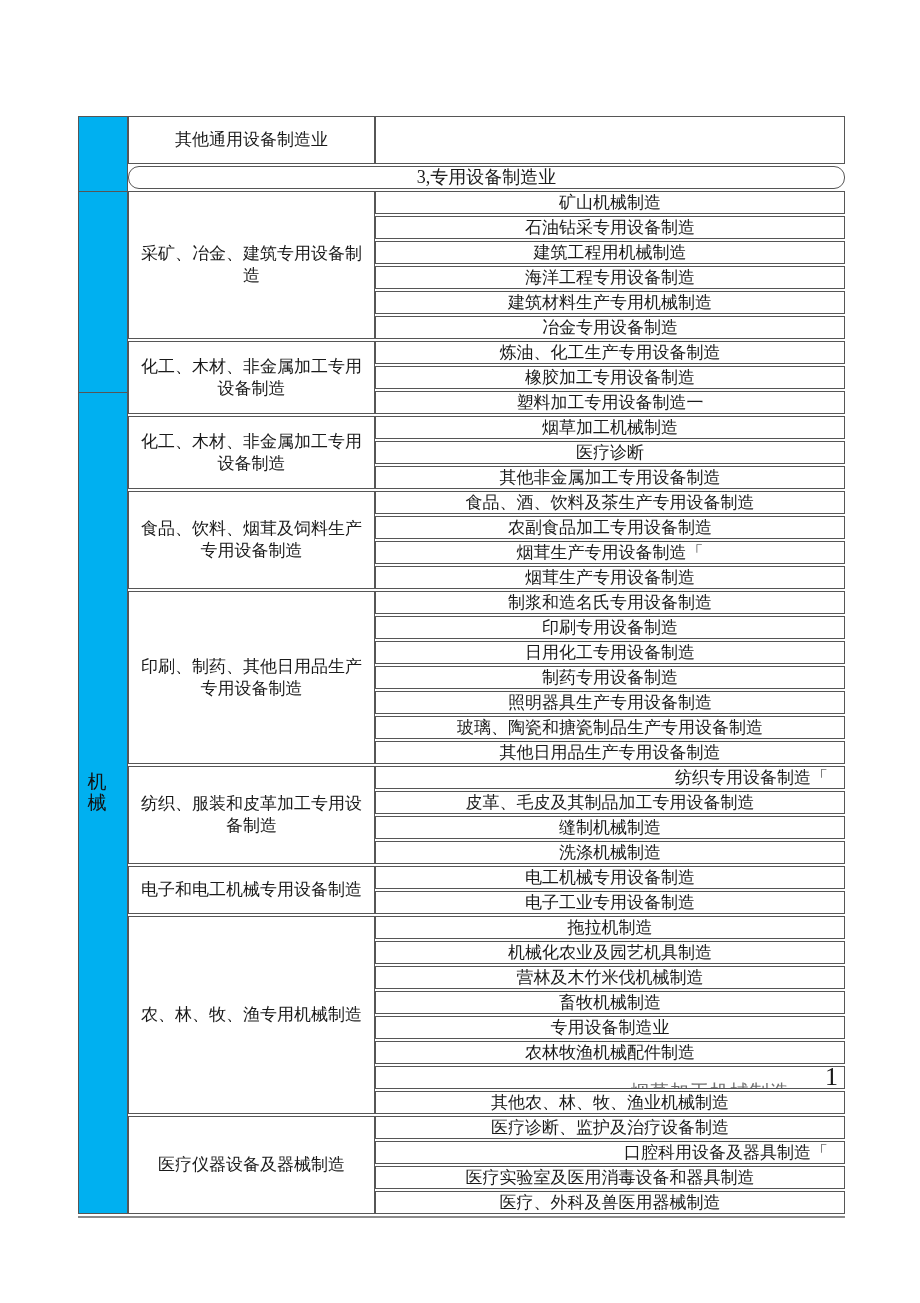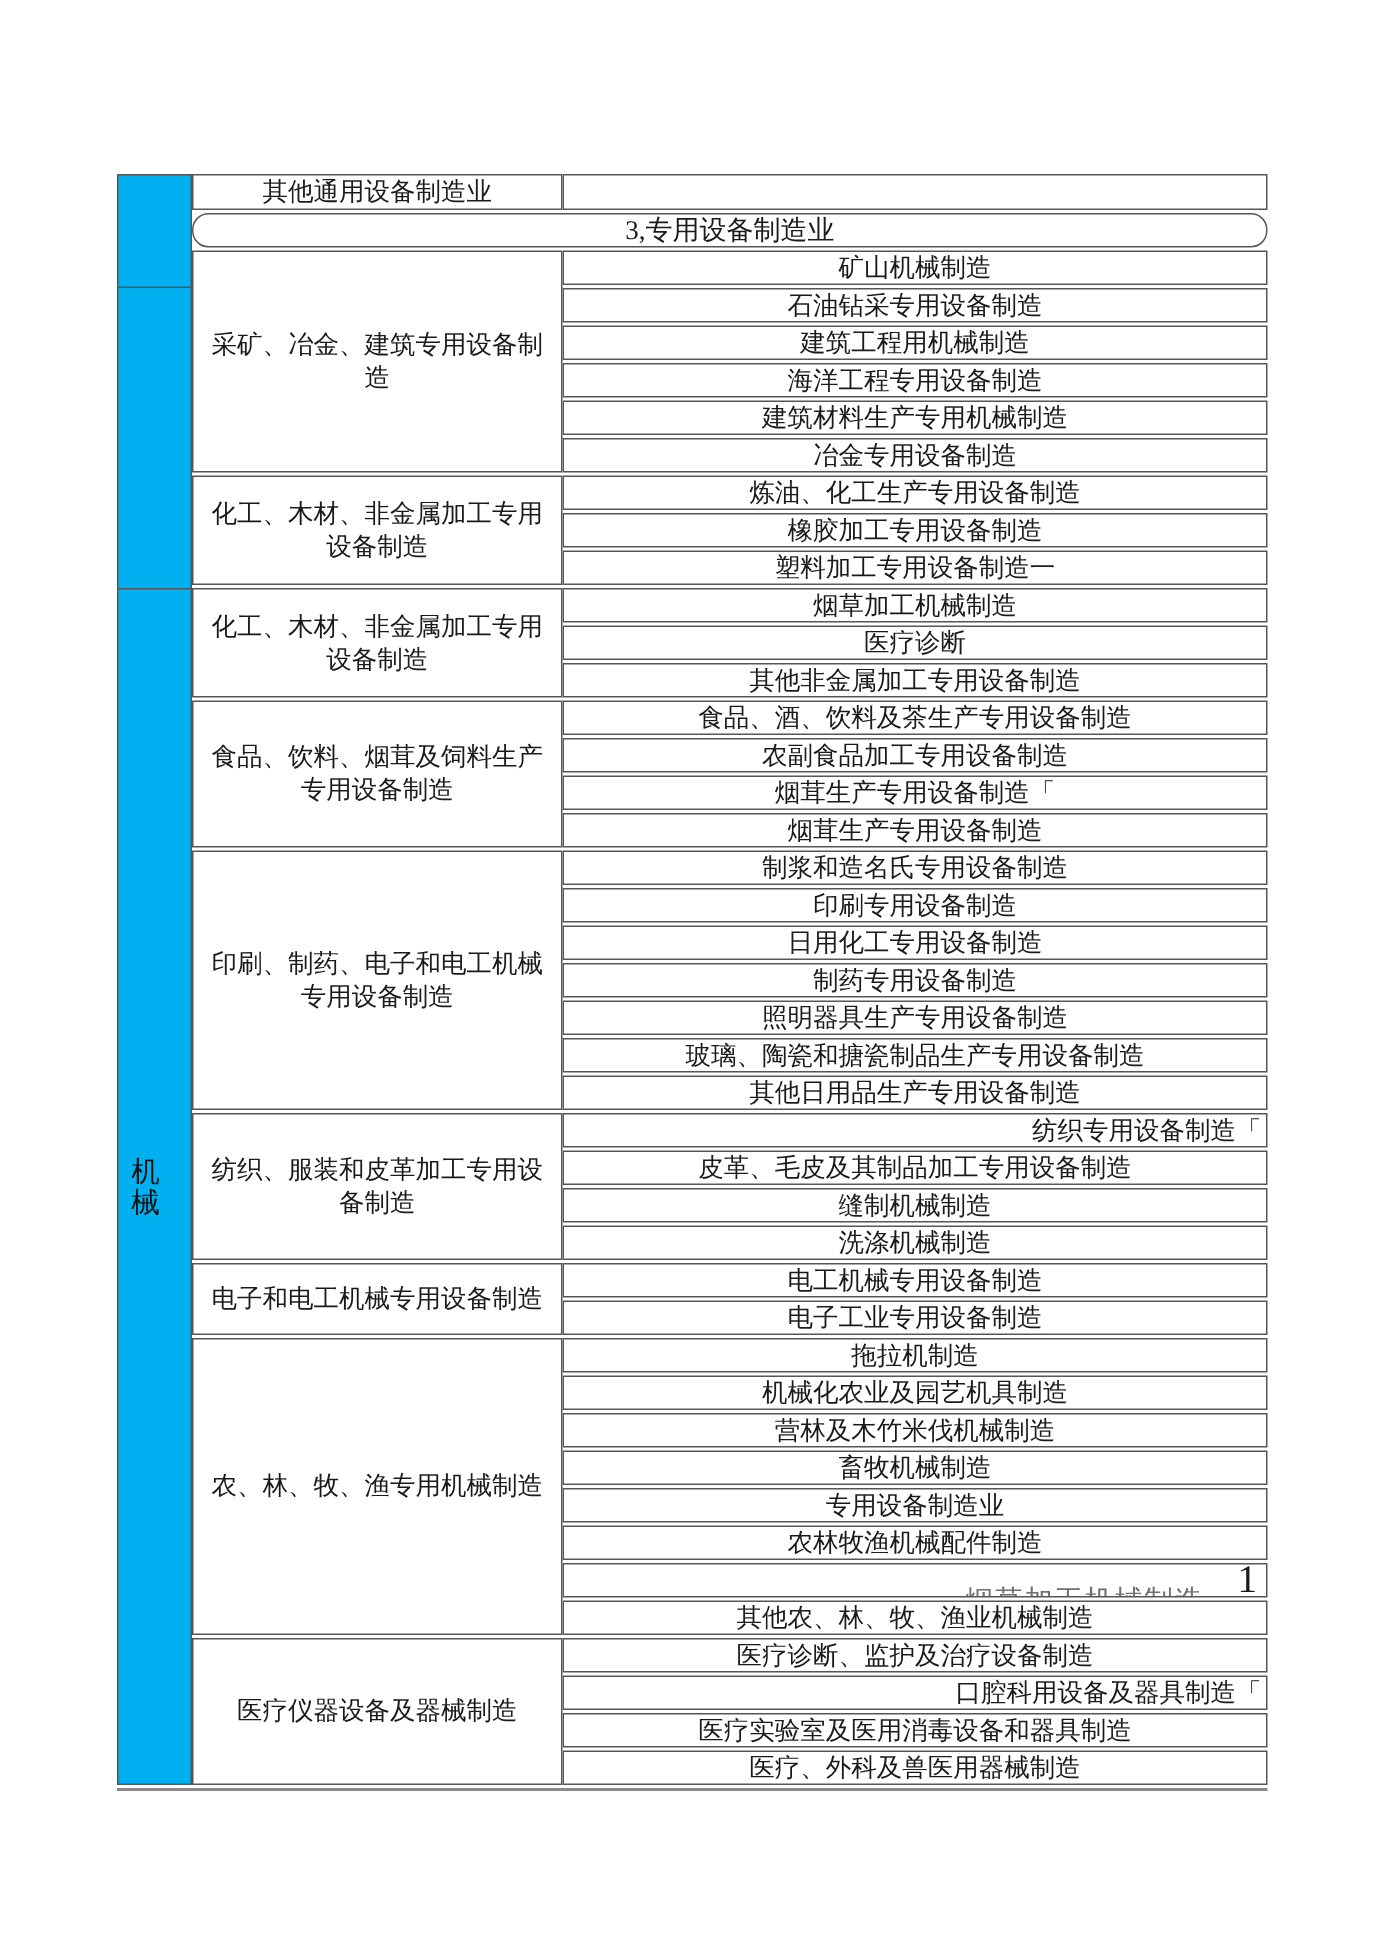--- a/index.html
+++ b/index.html
@@ -34,23 +34,23 @@
     position: relative;
     overflow: visible;
   }
   .hline { position: absolute; left: -1px; right: -1px; height: 1px; background: #565656; }
   .hline.l1 { top: 74px; }
   .hline.l2 { top: 275px; }
   .blue-label {
     position: absolute; left: 0; right: 12px; top: 654px;
     text-align: center; font-size: 19px; color: #111111;
   }
-  td.cat-cell { line-height: 22px; padding: 0 6px; }
+  td.cat-cell { line-height: 22px; padding: 12px 6px; }
   td.merged-cell { font-size: 18px; border-radius: 11px; }
-  td.item-cell.right { text-align: right; padding-right: 3px; }
+  td.item-cell.right { text-align: right; padding-right: 16px; }
   td.clipped { position: relative; overflow: visible; }
   .clipbox { position: relative; height: 21px; overflow: hidden; }
   .clip-text {
     position: absolute; right: 38px; top: 14px;
     font-size: 19px; line-height: 21px; color: #707070; letter-spacing: 1px;
     white-space: nowrap;
   }
   .sup-mark {
     position: absolute; right: 6px; top: -3px;
     font-size: 26px; line-height: 26px; color: #1a1a1a;
@@ -126,21 +126,21 @@
           <tr>
             <td class="item-cell">农副食品加工专用设备制造</td>
           </tr>
           <tr>
             <td class="item-cell">烟茸生产专用设备制造「</td>
           </tr>
           <tr>
             <td class="item-cell">烟茸生产专用设备制造</td>
           </tr>
           <tr>
-            <td class="cat-cell" rowspan="7">印刷、制药、电子和电工机械专用设备制造</td>
+            <td class="cat-cell" rowspan="7">印刷、制药、其他日用品生产专用设备制造</td>
             <td class="item-cell">制浆和造名氏专用设备制造</td>
           </tr>
           <tr>
             <td class="item-cell">印刷专用设备制造</td>
           </tr>
           <tr>
             <td class="item-cell">日用化工专用设备制造</td>
           </tr>
           <tr>
             <td class="item-cell">制药专用设备制造</td>

